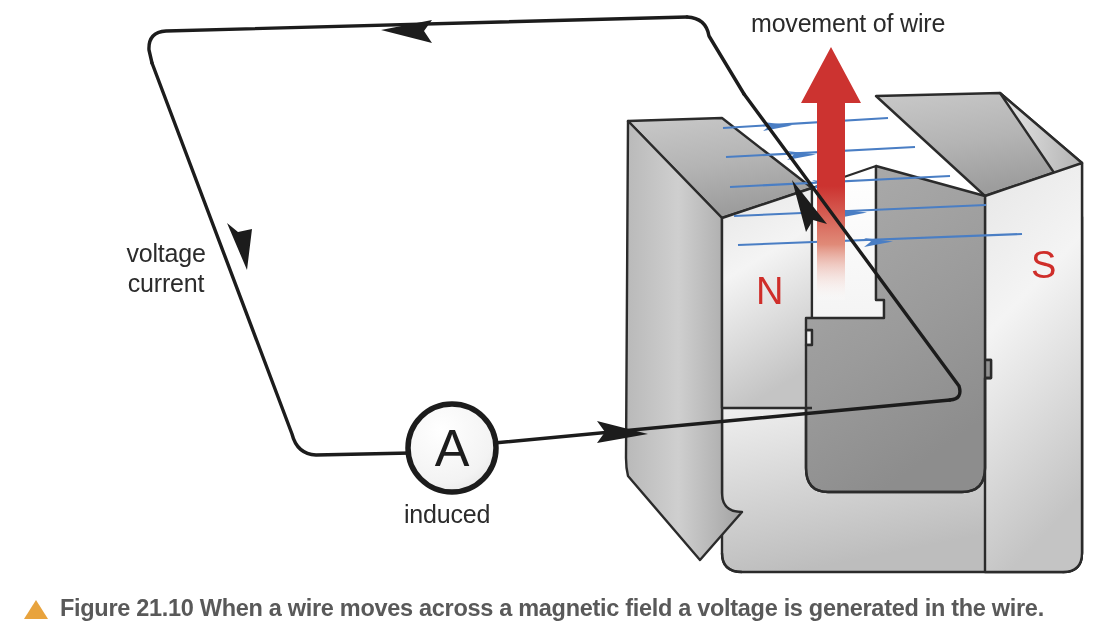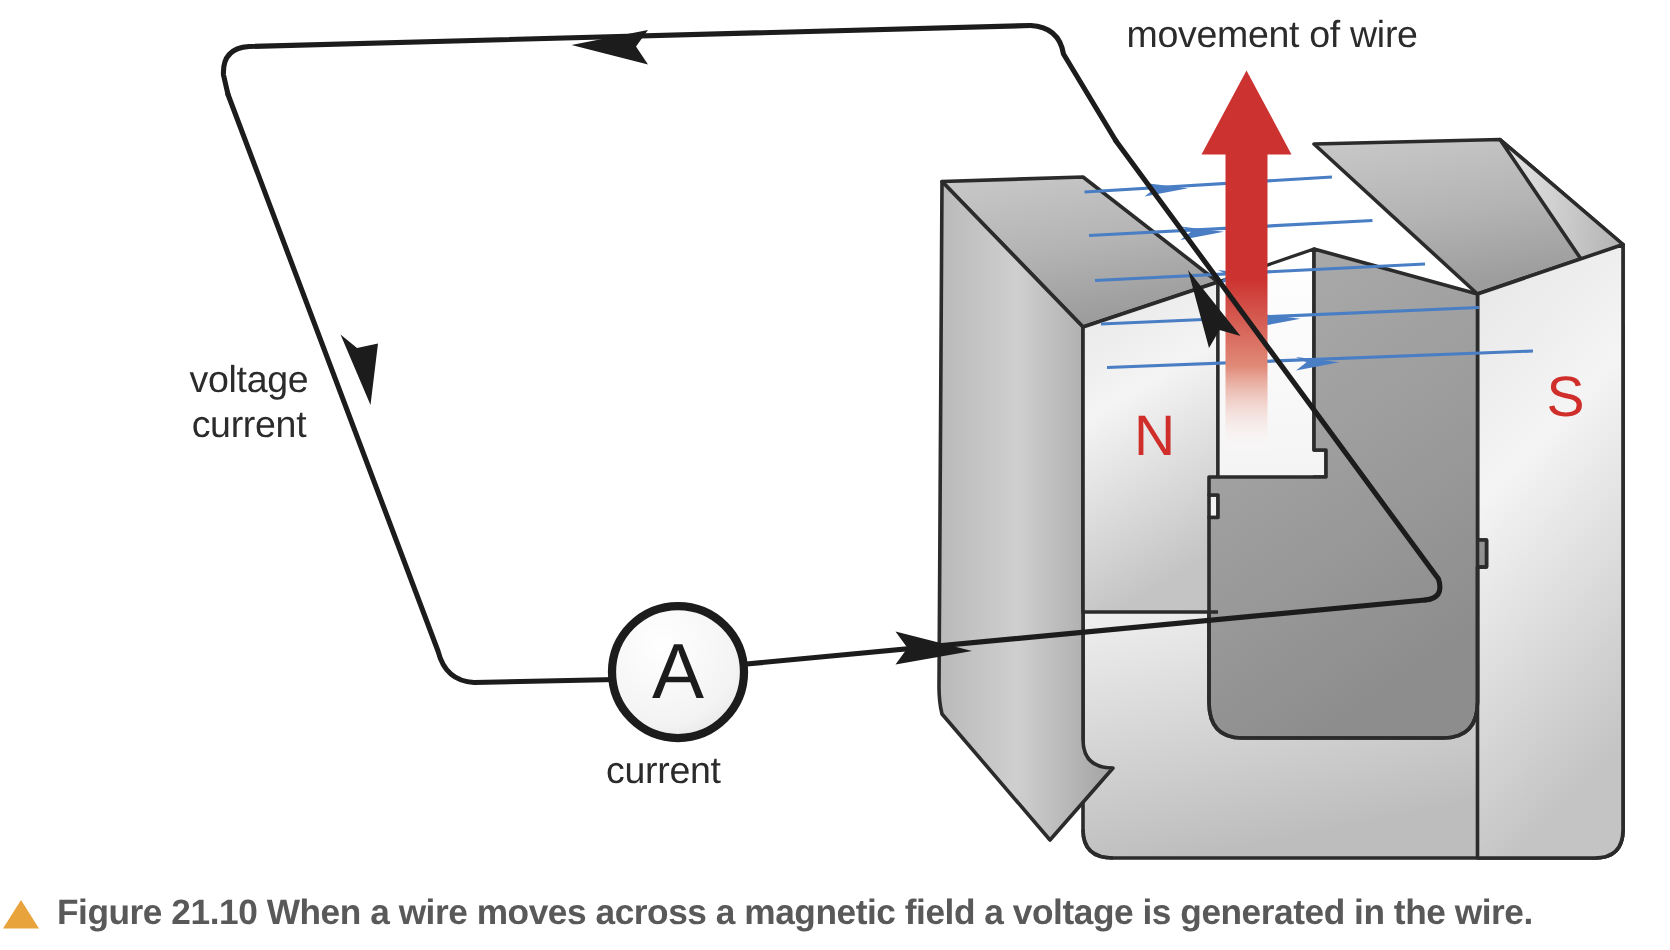--- a/index.html
+++ b/index.html
@@ -72,21 +72,21 @@
   }
   #caption-bar {
     position: absolute;
     left: 0;
     top: 584px;
     width: 1113px;
     height: 49px;
     display: flex;
     align-items: center;
     gap: 12px;
-    padding-left: 2px;
+    padding-left: 24px;
     box-sizing: border-box;
   }
   #caption-triangle-icon {
     width: 0;
     height: 0;
     border-left: 12px solid transparent;
     border-right: 12px solid transparent;
     border-bottom: 19px solid #e8a33d;
     flex: 0 0 auto;
     margin-top: 2px;
@@ -227,21 +227,21 @@
 
     <g>
       <circle cx="452" cy="448" r="44" fill="url(#gradAmmeter)" stroke="#1c1c1c" stroke-width="5.5"></circle>
     </g>
   </svg>
 
   <div class="lbl" id="label-movement-of-wire">movement of wire</div>
 
   <div class="lbl" id="label-induced-current">voltage current</div>
 
-  <div class="lbl" id="label-ammeter">current</div>
+  <div class="lbl" id="label-ammeter">induced</div>
 
   <div id="ammeter-letter">A</div>
 
   <div class="pole-letter" id="pole-label-n">N</div>
 
   <div class="pole-letter" id="pole-label-s">S</div>
 
   <div id="caption-bar">
     <div id="caption-triangle-icon"></div>
     <div id="caption-text">Figure 21.10 When a wire moves across a magnetic field a voltage is generated in the wire.</div>

